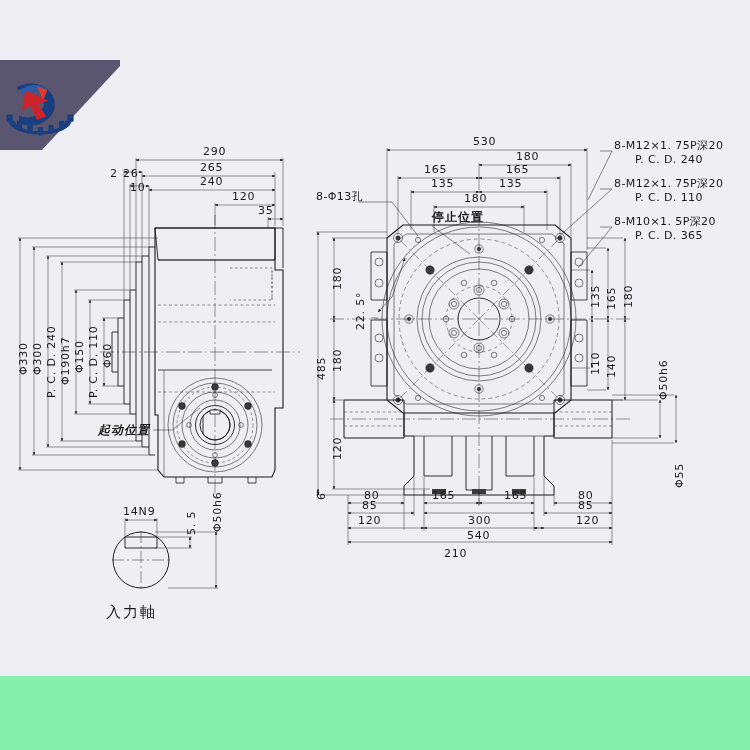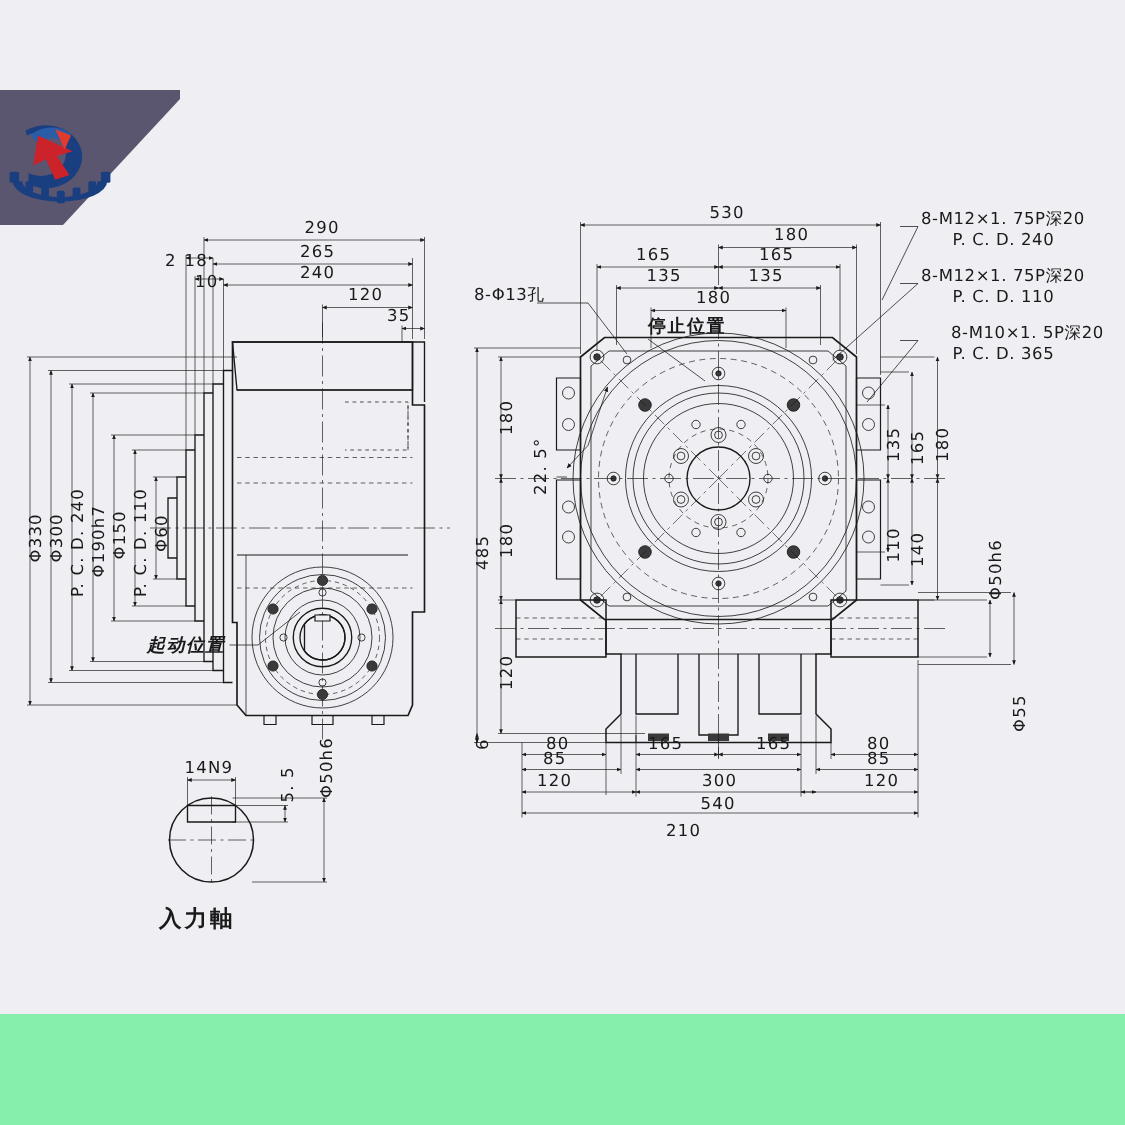--- a/index.html
+++ b/index.html
@@ -5,21 +5,21 @@
   html,body{margin:0;padding:0;background:#ffffff;}
   body{width:750px;height:750px;font-family:"DejaVu Sans","Liberation Sans",sans-serif;}
   #page{position:relative;width:750px;height:750px;overflow:hidden;background:#86efac;}
   #sheet{position:absolute;left:0;top:0;width:750px;height:676px;background:#efeef2;}
   #logo{position:absolute;left:0;top:60px;width:120px;height:90px;overflow:hidden;}
   #drawing{position:absolute;left:0;top:0;width:750px;height:750px;}
   .lbl{position:absolute;font-family:"DejaVu Sans","Liberation Sans",sans-serif;color:#1a1a1a;white-space:nowrap;line-height:1;}
   .dim{font-size:11px;letter-spacing:0.8px;}
   .note{font-size:11px;letter-spacing:0.4px;}
   .cjk{font-family:"DejaVu Sans","Liberation Sans",sans-serif;font-weight:bold;font-size:12px;letter-spacing:1px;}
-  .cjk-l{font-family:"DejaVu Sans","Liberation Sans",sans-serif;font-weight:bold;font-size:15px;letter-spacing:2px;}
+  .cjk-l{font-family:"DejaVu Sans","Liberation Sans",sans-serif;font-weight:normal;font-size:15px;letter-spacing:2px;}
   .vert{transform-origin:left top;transform:rotate(-90deg);}
 </style>
 </head>
 <body>
 
 <div id="page">
 
   <div id="sheet"></div>
 
   <div id="logo">
@@ -392,21 +392,21 @@
       </g>
     </g>
   </svg>
 
   <div class="lbl dim" style="left:203px;top:146px;">290</div>
   <div class="lbl dim" style="left:200px;top:162px;">265</div>
   <div class="lbl dim" style="left:200px;top:176px;">240</div>
   <div class="lbl dim" style="left:232px;top:191px;">120</div>
   <div class="lbl dim" style="left:258px;top:205px;">35</div>
   <div class="lbl dim" style="left:110px;top:168px;">2</div>
-  <div class="lbl dim" style="left:123px;top:168px;">18</div>
+  <div class="lbl dim" style="left:123px;top:168px;">26</div>
   <div class="lbl dim" style="left:130px;top:182px;">10</div>
 
   <div class="lbl dim vert" style="left:18px;top:375px;">Φ330</div>
   <div class="lbl dim vert" style="left:32px;top:375px;">Φ300</div>
   <div class="lbl dim vert" style="left:46px;top:398px;">P. C. D. 240</div>
   <div class="lbl dim vert" style="left:60px;top:385px;">Φ190h7</div>
   <div class="lbl dim vert" style="left:74px;top:373px;">Φ150</div>
   <div class="lbl dim vert" style="left:88px;top:398px;">P. C. D. 110</div>
   <div class="lbl dim vert" style="left:102px;top:368px;">Φ60</div>
 
@@ -448,21 +448,21 @@
   <div class="lbl dim" style="left:504px;top:490px;">165</div>
   <div class="lbl dim" style="left:578px;top:490px;">80</div>
   <div class="lbl dim" style="left:578px;top:500px;">85</div>
   <div class="lbl dim" style="left:576px;top:515px;">120</div>
   <div class="lbl dim" style="left:467px;top:530px;">540</div>
 
   <div class="lbl note" style="left:614px;top:140px;">8-M12×1. 75P深20</div>
   <div class="lbl note" style="left:635px;top:154px;">P. C. D. 240</div>
   <div class="lbl note" style="left:614px;top:178px;">8-M12×1. 75P深20</div>
   <div class="lbl note" style="left:635px;top:192px;">P. C. D. 110</div>
-  <div class="lbl note" style="left:614px;top:216px;margin-left:20px;">8-M10×1. 5P深20</div>
+  <div class="lbl note" style="left:614px;top:216px;">8-M10×1. 5P深20</div>
   <div class="lbl note" style="left:635px;top:230px;text-align:right;">P. C. D. 365</div>
 
   <div class="lbl dim" style="left:123px;top:506px;">14N9</div>
   <div class="lbl dim vert" style="left:186px;top:535px;">5. 5</div>
   <div class="lbl dim vert" style="left:212px;top:532px;">Φ50h6</div>
   <div class="lbl cjk-l" style="left:106px;top:605px;">入力軸</div>
 
 </div>
 
 </body></html>

